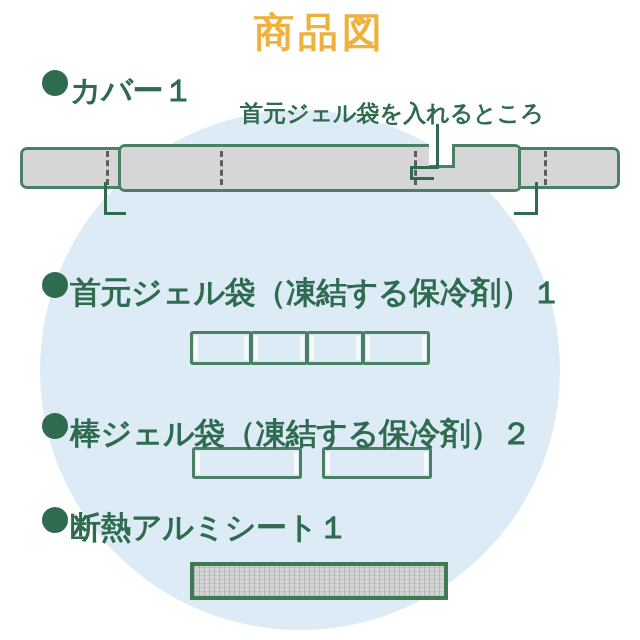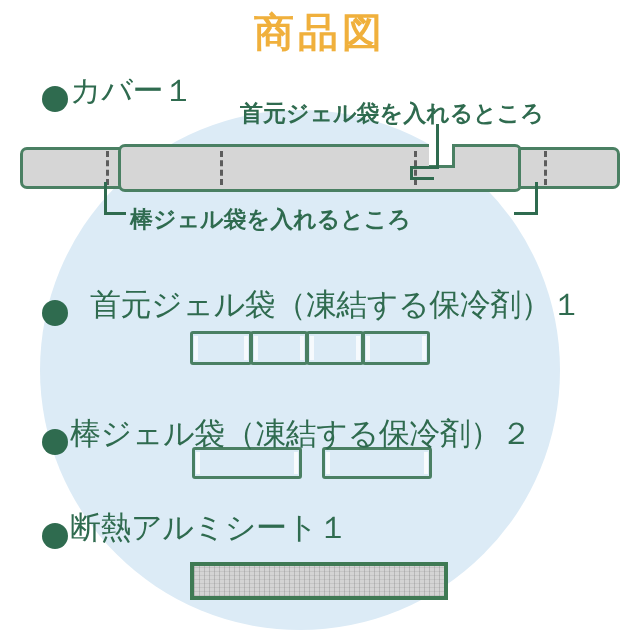--- a/index.html
+++ b/index.html
@@ -40,37 +40,37 @@
     letter-spacing:4px;
     z-index:3;
     line-height:1.1;
   }
 
   
   .head {
     position:absolute;
     z-index:3;
     display:flex;
-    align-items:flex-end;
+    align-items:flex-start;
     color:#2f6b4f;
-    font-weight:normal;
+    font-weight:bold;
     white-space:nowrap;
   }
   .bullet {
     display:inline-block;
     width:26px; height:26px;
     border-radius:50%;
     background:#2f6b4f;
     margin-right:2px;
     flex:0 0 auto;
   }
   .head-text { font-size:31px; letter-spacing:-0.5px; }
 
   .head-cover   { left:42px; top:70px; }
-  .head-neck    { left:42px; top:284px;gap:20px; }
+  .head-neck    { left:42px; top:272px; }
   .head-stick   { left:42px; top:392px;margin-top:21px; }
   .head-alumi   { left:42px; top:507px; }
 
   
   .callout {
     position:absolute;
     z-index:4;
     color:#2f6b4f;
     font-weight:bold;
     font-size:23px;
@@ -240,21 +240,20 @@
     <div class="cover-seg seg-left"></div>
     <div class="cover-seg seg-mid"></div>
     <div class="cover-seg seg-right"></div>
     <div class="cover-dash dash-a"></div>
     <div class="cover-dash dash-b"></div>
     <div class="cover-dash dash-c"></div>
     <div class="cover-dash dash-d"></div>
     <div class="cover-notch"></div>
   </div>
 
-  <div class="callout callout-stick">棒ジェル袋を入れるところ</div>
   <div class="lead lead-sl-v"></div>
   <div class="lead lead-sl-h"></div>
   <div class="lead lead-sr-v"></div>
   <div class="lead lead-sr-h"></div>
 
   <div class="head head-neck">
     <span class="bullet"></span>
     <span class="head-text">首元ジェル袋（凍結する保冷剤）１</span>
   </div>
 

